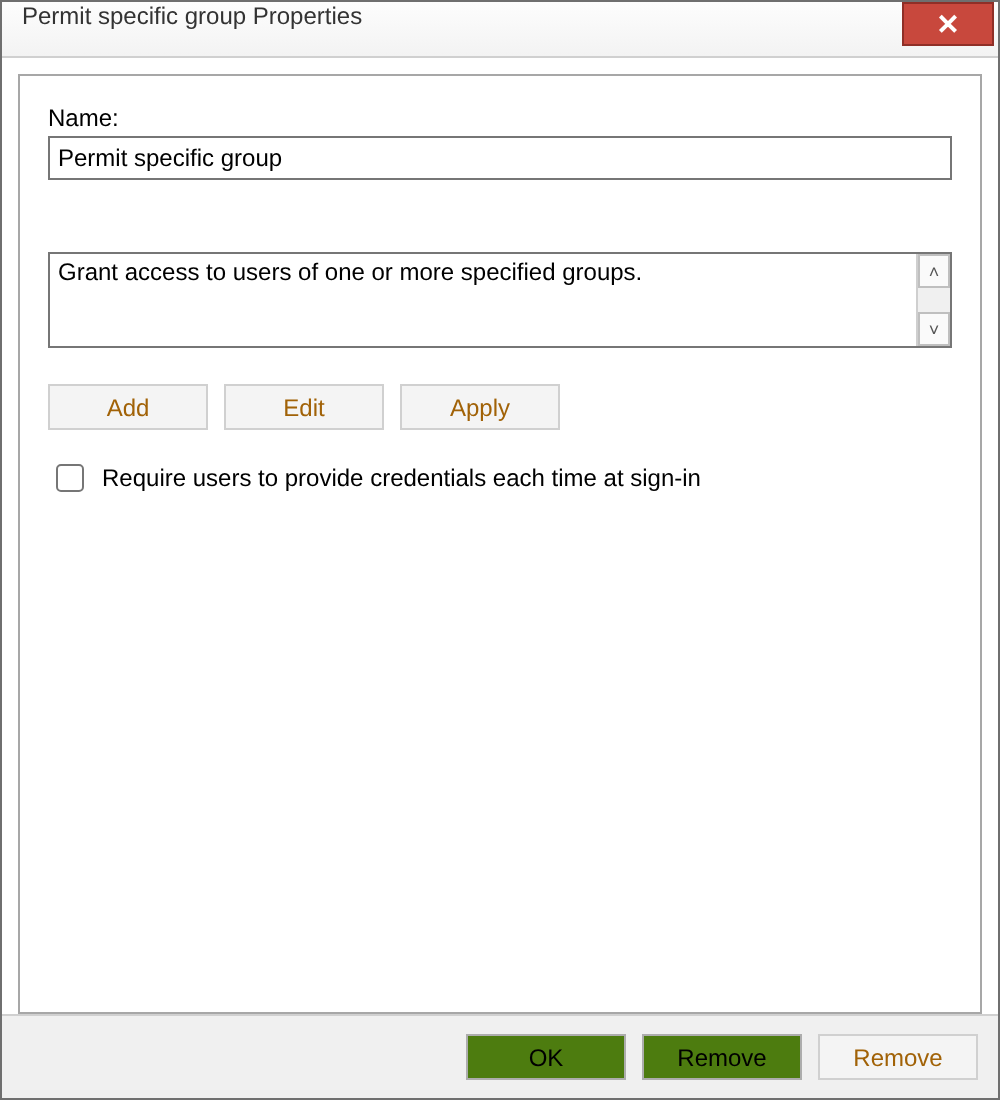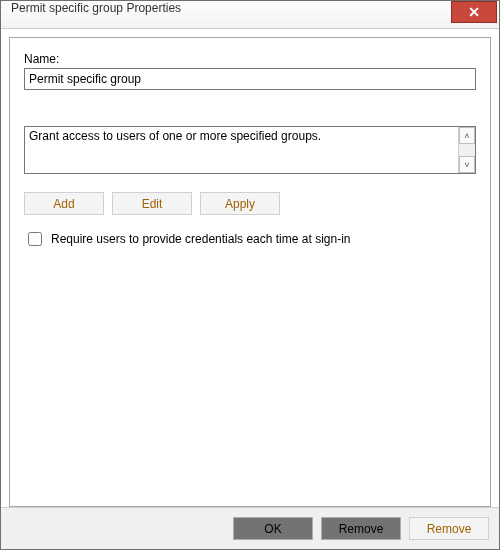--- a/index.html
+++ b/index.html
@@ -137,21 +137,21 @@
   .btn-row {
     margin-top:6px;
     display:flex;
     gap:8px;
   }
   .btn {
     height:23px;
     min-width:80px;
     padding:0 10px;
     font:inherit;
-    background:#737373;
+    background:#4d7c0f;
     border:1px solid #adadad;
     cursor:pointer;
   }
   .btn[disabled] {
     color:#a16207;
     background:#f4f4f4;
     border-color:#d0d0d0;
     cursor:default;
   }
   .check-row {

